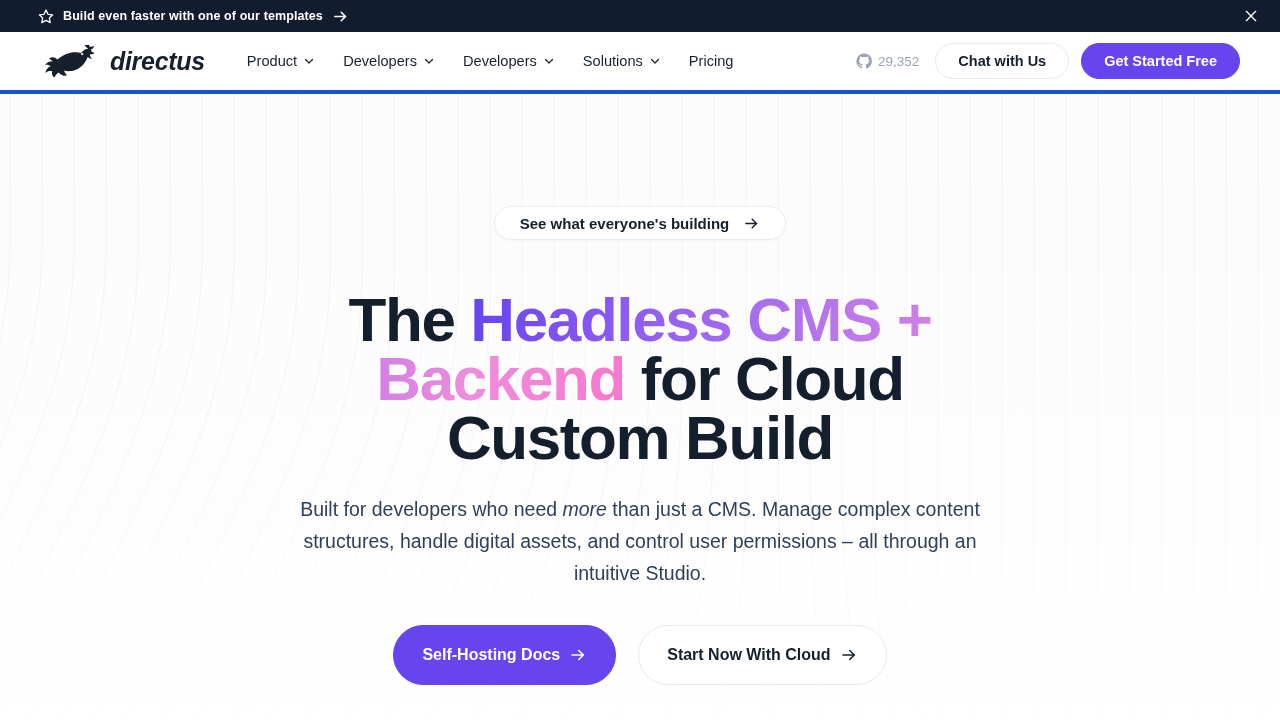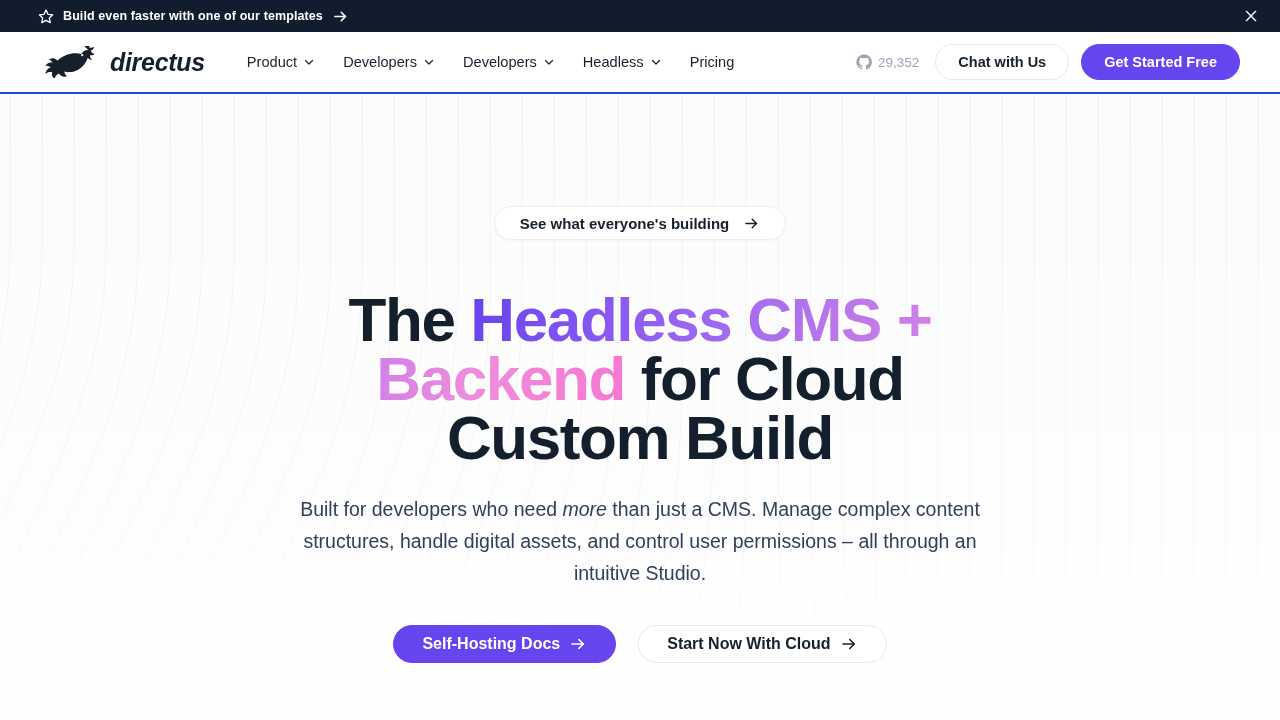--- a/index.html
+++ b/index.html
@@ -37,21 +37,21 @@
     width:22px; height:22px;
     display:flex; align-items:center; justify-content:center;
     cursor:pointer;
   }
 
   
   .header {
     position:relative;
     height:62px; width:100%;
     background:#ffffff;
-    border-bottom:2px solid #1d4ed8;
+    border-bottom:4px solid #1d4ed8;
     display:flex; align-items:center;
     padding:0 40px 0 38px;
     z-index:20;
   }
   .brand { display:flex; align-items:center; gap:10px; cursor:pointer; }
   .brand-word {
     font-size:25px; font-weight:bold; font-style:italic;
     color:#16202c; letter-spacing:-.3px;
   }
   .nav { display:flex; align-items:center; gap:0px; margin-left:28px; }
@@ -136,21 +136,21 @@
     font-size:19.5px;
     line-height:32px;
     color:#30405a;
   }
   .subhead em { }
 
   .cta-row {
     margin-top:36px;
     display:flex; align-items:center; gap:22px;
   }
-  .btn-lg { height:38px; padding:0 28px; font-size:16px; }
+  .btn-lg { height:60px; padding:0 28px; font-size:16px; }
   .btn-lg.btn-primary { background:#6644ee; border-color:#6644ee; }
   .btn-lg.btn-ghost { background:#ffffff; border-color:#e6e8ec; }
 
   .arrow { display:inline-flex; align-items:center; }
 </style>
 </head>
 <body>
 
 <div class="announce">
   <div class="announce-inner">
@@ -208,21 +208,21 @@
     </div>
     <div class="nav-item">
       <span>Developers</span>
       <span class="ico">
         <svg width="12" height="12" viewBox="0 0 24 24" fill="none" stroke="#18212e" stroke-width="2.4" stroke-linecap="round" stroke-linejoin="round">
             <polyline points="5,9 12,16 19,9"></polyline>
           </svg>
       </span>
     </div>
     <div class="nav-item">
-      <span>Headless</span>
+      <span>Solutions</span>
       <span class="ico">
         <svg width="12" height="12" viewBox="0 0 24 24" fill="none" stroke="#18212e" stroke-width="2.4" stroke-linecap="round" stroke-linejoin="round">
             <polyline points="5,9 12,16 19,9"></polyline>
           </svg>
       </span>
     </div>
     <div class="nav-item">
       <span>Pricing</span>
     </div>
   </div>

